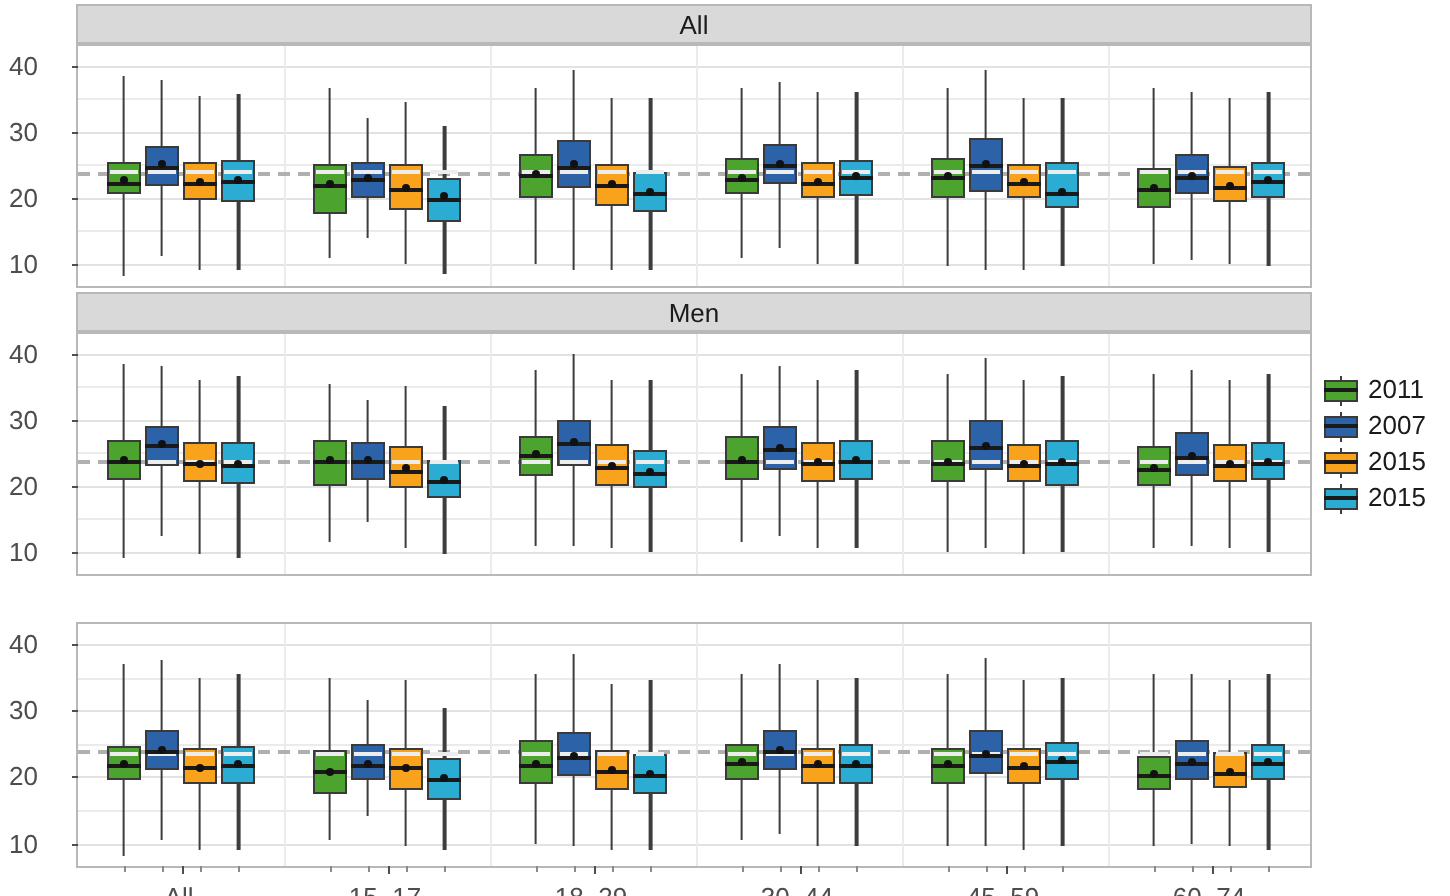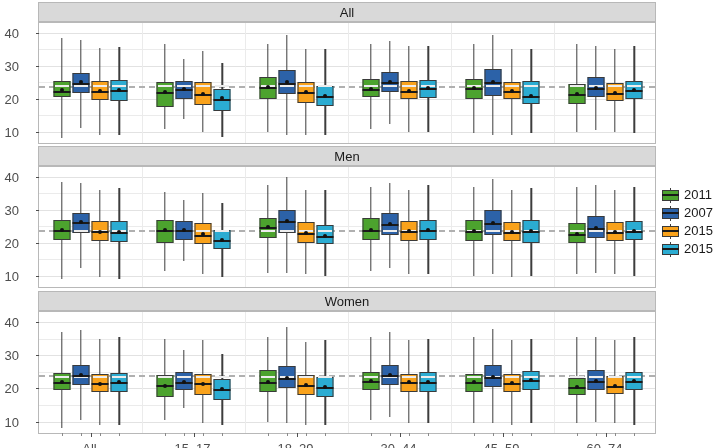--- a/index.html
+++ b/index.html
@@ -350,23 +350,20 @@
           <div class="median" style="left: 576.1px; width: 17px; top: 65.2865px;"></div>
           <div class="mean" style="left: 576.1px; top: 65.2865px;"></div>
           <div class="whisker" style="left: 595.3px; top: 19.7838px; height: 89.027px;"></div>
           <div class="box" style="left: 595.3px; width: 17px; top: 54.4054px; height: 18.7946px; background: rgb(43, 172, 210);"></div>
           <div class="segwhite" style="left: 595.3px; width: 14px; top: 62.6486px;"></div>
           <div class="median" style="left: 595.3px; width: 17px; top: 64.2973px;"></div>
           <div class="mean" style="left: 595.3px; top: 64.2973px;"></div>
         </div>
       </div>
       <div class="facet" style="top: 291px; height: 143px;">
-        <div class="strip">
-          <div class="strip-label">Women</div>
-        </div>
         <div class="panel" style="height: 123px;">
           <div class="gridline major" style="top: 109.703px;"></div>
           <div class="ytick" style="top: 109.703px;">10</div>
           <div class="ytickmark" style="top: 109.703px;"></div>
           <div class="gridline major" style="top: 76.4595px;"></div>
           <div class="ytick" style="top: 76.4595px;">20</div>
           <div class="ytickmark" style="top: 76.4595px;"></div>
           <div class="gridline major" style="top: 43.2162px;"></div>
           <div class="ytick" style="top: 43.2162px;">30</div>
           <div class="ytickmark" style="top: 43.2162px;"></div>

